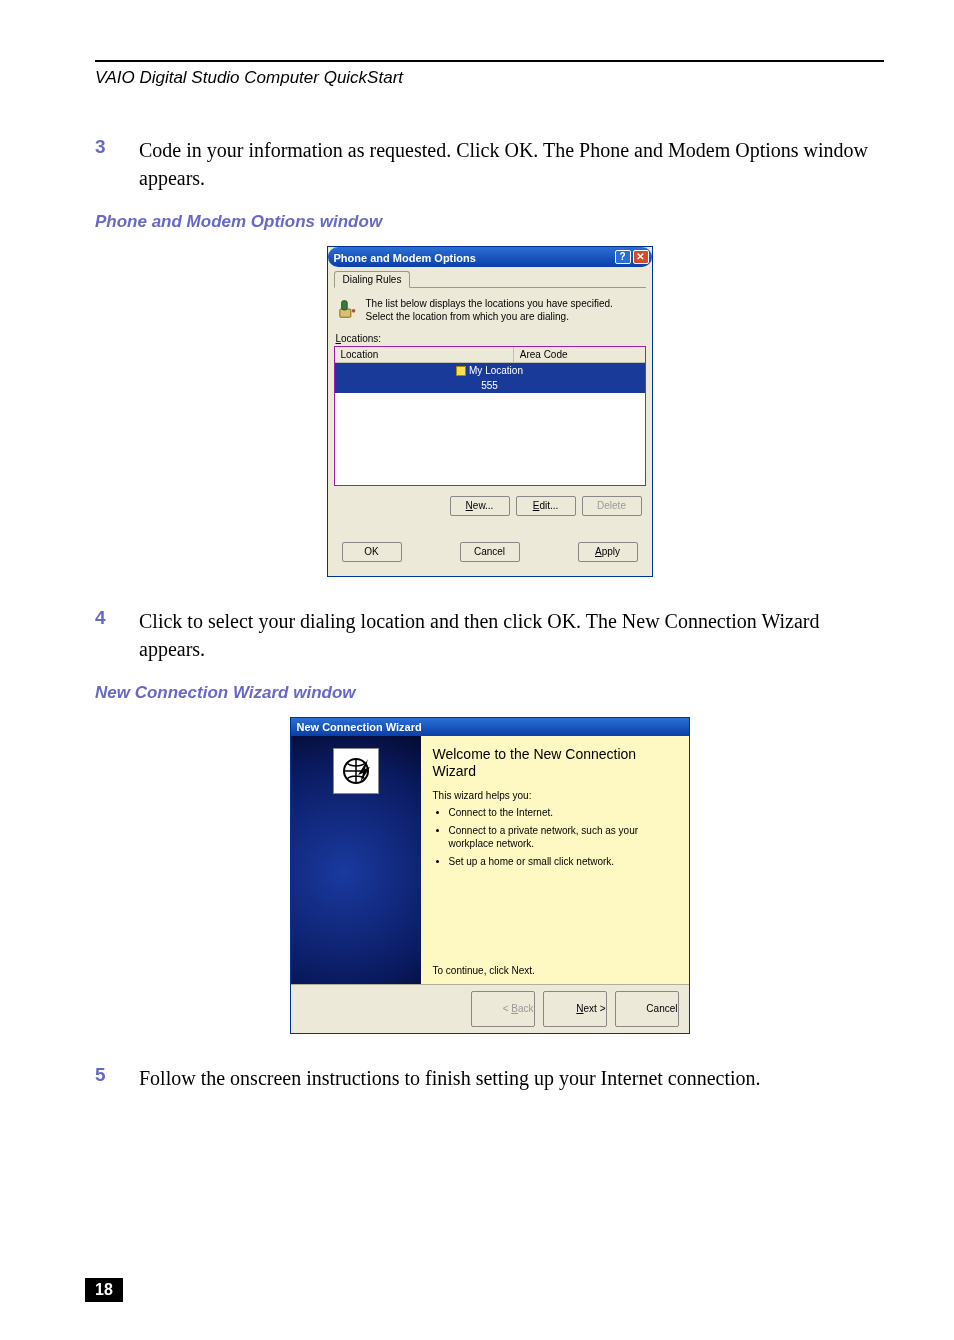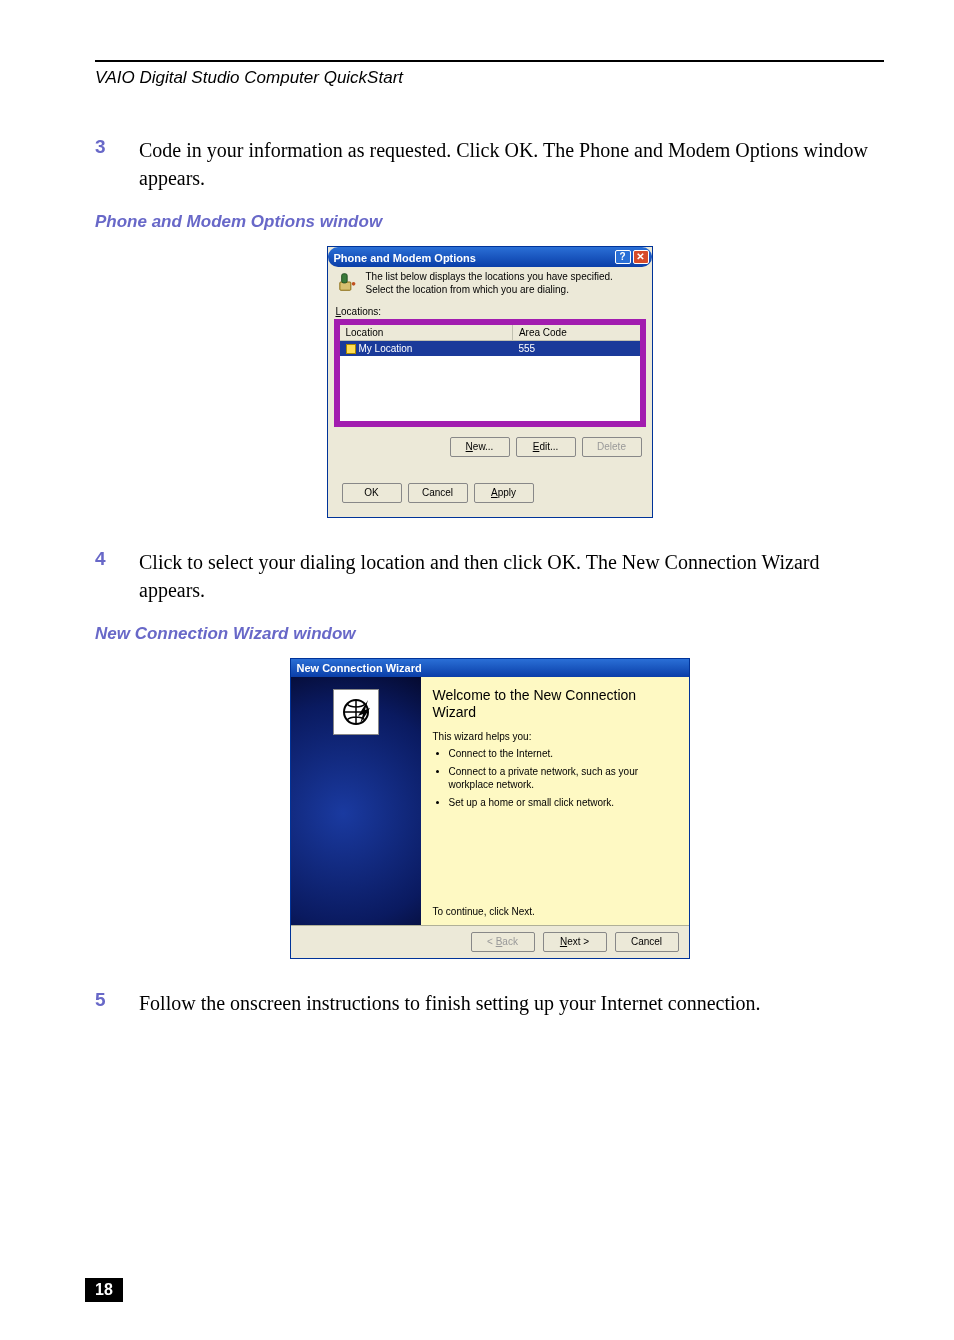--- a/index.html
+++ b/index.html
@@ -98,62 +98,63 @@
     font-size: 10px;
   }
   .pm-desc-row { display: flex; align-items: flex-start; gap: 6px; padding: 0 4px; }
   .pm-icon {
     width: 22px; height: 22px; flex-shrink: 0;
   }
   .pm-desc { font-size: 10px; line-height: 1.25; }
   .pm-label { margin: 10px 0 2px 2px; font-size: 10px; }
   .pm-label .ul { text-decoration: underline; }
   .pm-list {
-    border: 6px solid #a21caf;
+    border: 1px solid #a21caf;
     background: #fff;
-    height: 108px;
+    height: 140px;
     overflow: hidden;
   }
   .pm-list-head {
     display: flex;
     background: #ece9d8;
     border-bottom: 1px solid #c0c0b0;
     font-size: 10px;
   }
   .pm-hcell {
     padding: 2px 6px;
     border-right: 1px solid #c0c0b0;
   }
   .pm-hcell.loc { flex: 1.4; }
   .pm-hcell.ac  { flex: 1; border-right: none; }
   .pm-row {
     display: flex;
     background: #1a3a9a;
     color: #fff;
     font-size: 10px;
     align-items: center;
+    flex-direction: column;
   }
   .pm-rcell { padding: 2px 6px; display: flex; align-items: center; gap: 3px; }
   .pm-rcell.loc { flex: 1.4; }
   .pm-rcell.ac  { flex: 1; }
   .disk-ic { width: 10px; height: 10px; background: #ffdd55; border:1px solid #aa8800; display:inline-block; }
   .pm-btn-row { display: flex; justify-content: flex-end; gap: 6px; margin-top: 10px; padding-right: 4px; }
   .pm-btn {
     min-width: 60px; height: 20px;
     background: #ece9d8;
     border: 1px solid #888;
     border-radius: 2px;
     font-size: 10px;
     font-family: Tahoma, Arial, sans-serif;
     text-align: center;
     line-height: 18px;
   }
   .pm-btn[disabled] { color: #999; }
   .pm-footer {
-    display: flex; justify-content: flex-start; gap: 6px;
+    display: flex; justify-content: space-between; gap: 6px;
     padding: 26px 8px 6px 8px;
   }
 
   
   .wz-dialog {
     width: 400px;
     border: 1px solid #003399;
     background: #ece9d8;
     font-family: Tahoma, Arial, sans-serif;
     font-size: 10px;
@@ -200,27 +201,27 @@
   .wz-ul { list-style: disc; padding-left: 16px; font-size: 10px; }
   .wz-ul li { margin-bottom: 6px; line-height: 1.25; }
   .wz-cont { margin-top: auto; font-size: 10px; }
   .wz-footer {
     display: flex; justify-content: flex-end; gap: 8px;
     padding: 6px 10px;
     background: #ece9d8;
     border-top: 1px solid #b0b098;
   }
   .wz-btn {
-    min-width: 64px; height: 20px;
+    min-width: 64px; height: 36px;
     background: #ece9d8;
     border: 1px solid #888;
     border-radius: 2px;
     font-size: 10px;
     line-height: 18px;
-    text-align: center;
+    text-align: right;
   }
   .wz-btn[disabled] { color: #999; }
 
   .page-num {
     position: absolute;
     left: 85px;
     bottom: 38px;
     background: #000;
     color: #fff;
     font-weight: bold;
@@ -245,20 +246,23 @@
 <div class="dialog-wrap">
   <div class="pm-dialog">
     <div class="pm-title">
       <span>Phone and Modem Options</span>
       <div class="pm-title-btns">
         <div class="pm-tbtn help">?</div>
         <div class="pm-tbtn">✕</div>
       </div>
     </div>
     <div class="pm-body">
+      <div class="pm-tabs">
+        <div class="pm-tab">Dialing Rules</div>
+      </div>
       <div class="pm-desc-row">
         <div class="pm-icon">
           <svg viewBox="0 0 24 24">
               <rect x="2" y="12" width="12" height="9" rx="1" fill="#d8c070" stroke="#806000"></rect>
               <rect x="4" y="3" width="6" height="10" rx="2" fill="#3a7a3a" stroke="#204a20"></rect>
               <circle cx="17" cy="14" r="2" fill="#c05020"></circle>
             </svg>
         </div>
         <div class="pm-desc">The list below displays the locations you have specified. Select the location from which you are dialing.</div>
       </div>

